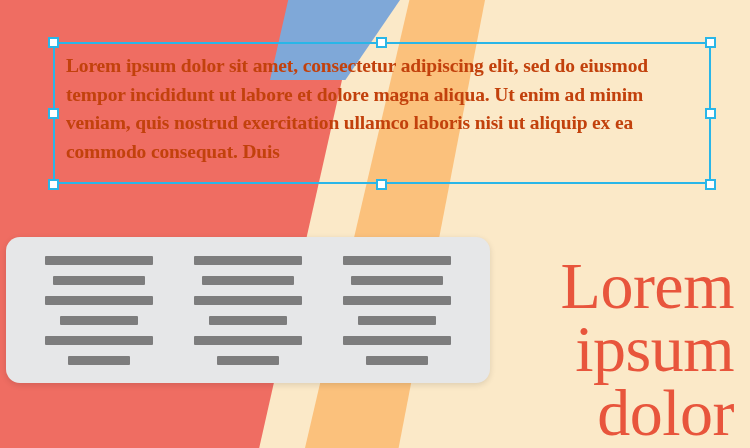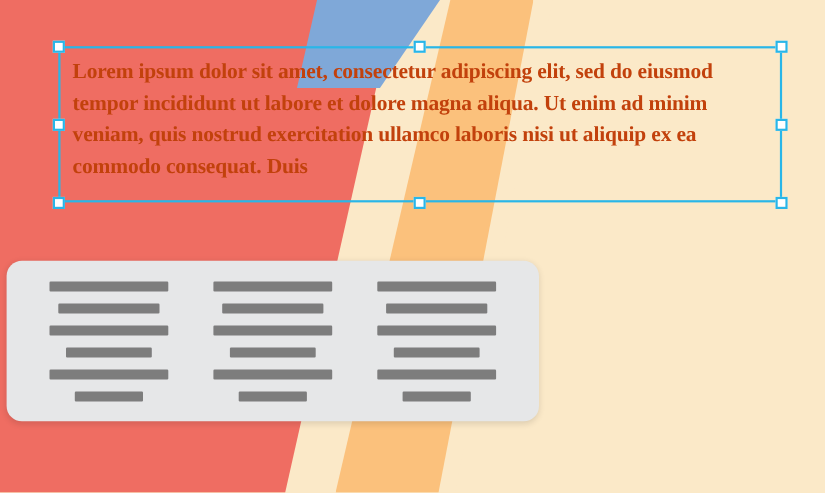--- a/index.html
+++ b/index.html
@@ -153,20 +153,25 @@
 
 <div id="canvas">
 
   <div class="bg-layer">
     <div class="shape shape-red"></div>
     <div class="shape shape-blue"></div>
     <div class="shape shape-orange"></div>
     <div class="shape shape-cream"></div>
   </div>
 
+  <div class="headline">
+    <span class="hl-line">Lorem</span>
+    <span class="hl-line">ipsum</span>
+    <span class="hl-line">dolor</span>
+  </div>
 
   <div class="card">
     <div class="bar-col">
       <div class="bar" style="width:108px"></div>
       <div class="bar" style="width:92px"></div>
       <div class="bar" style="width:108px"></div>
       <div class="bar" style="width:78px"></div>
       <div class="bar" style="width:108px"></div>
       <div class="bar" style="width:62px"></div>
     </div>

